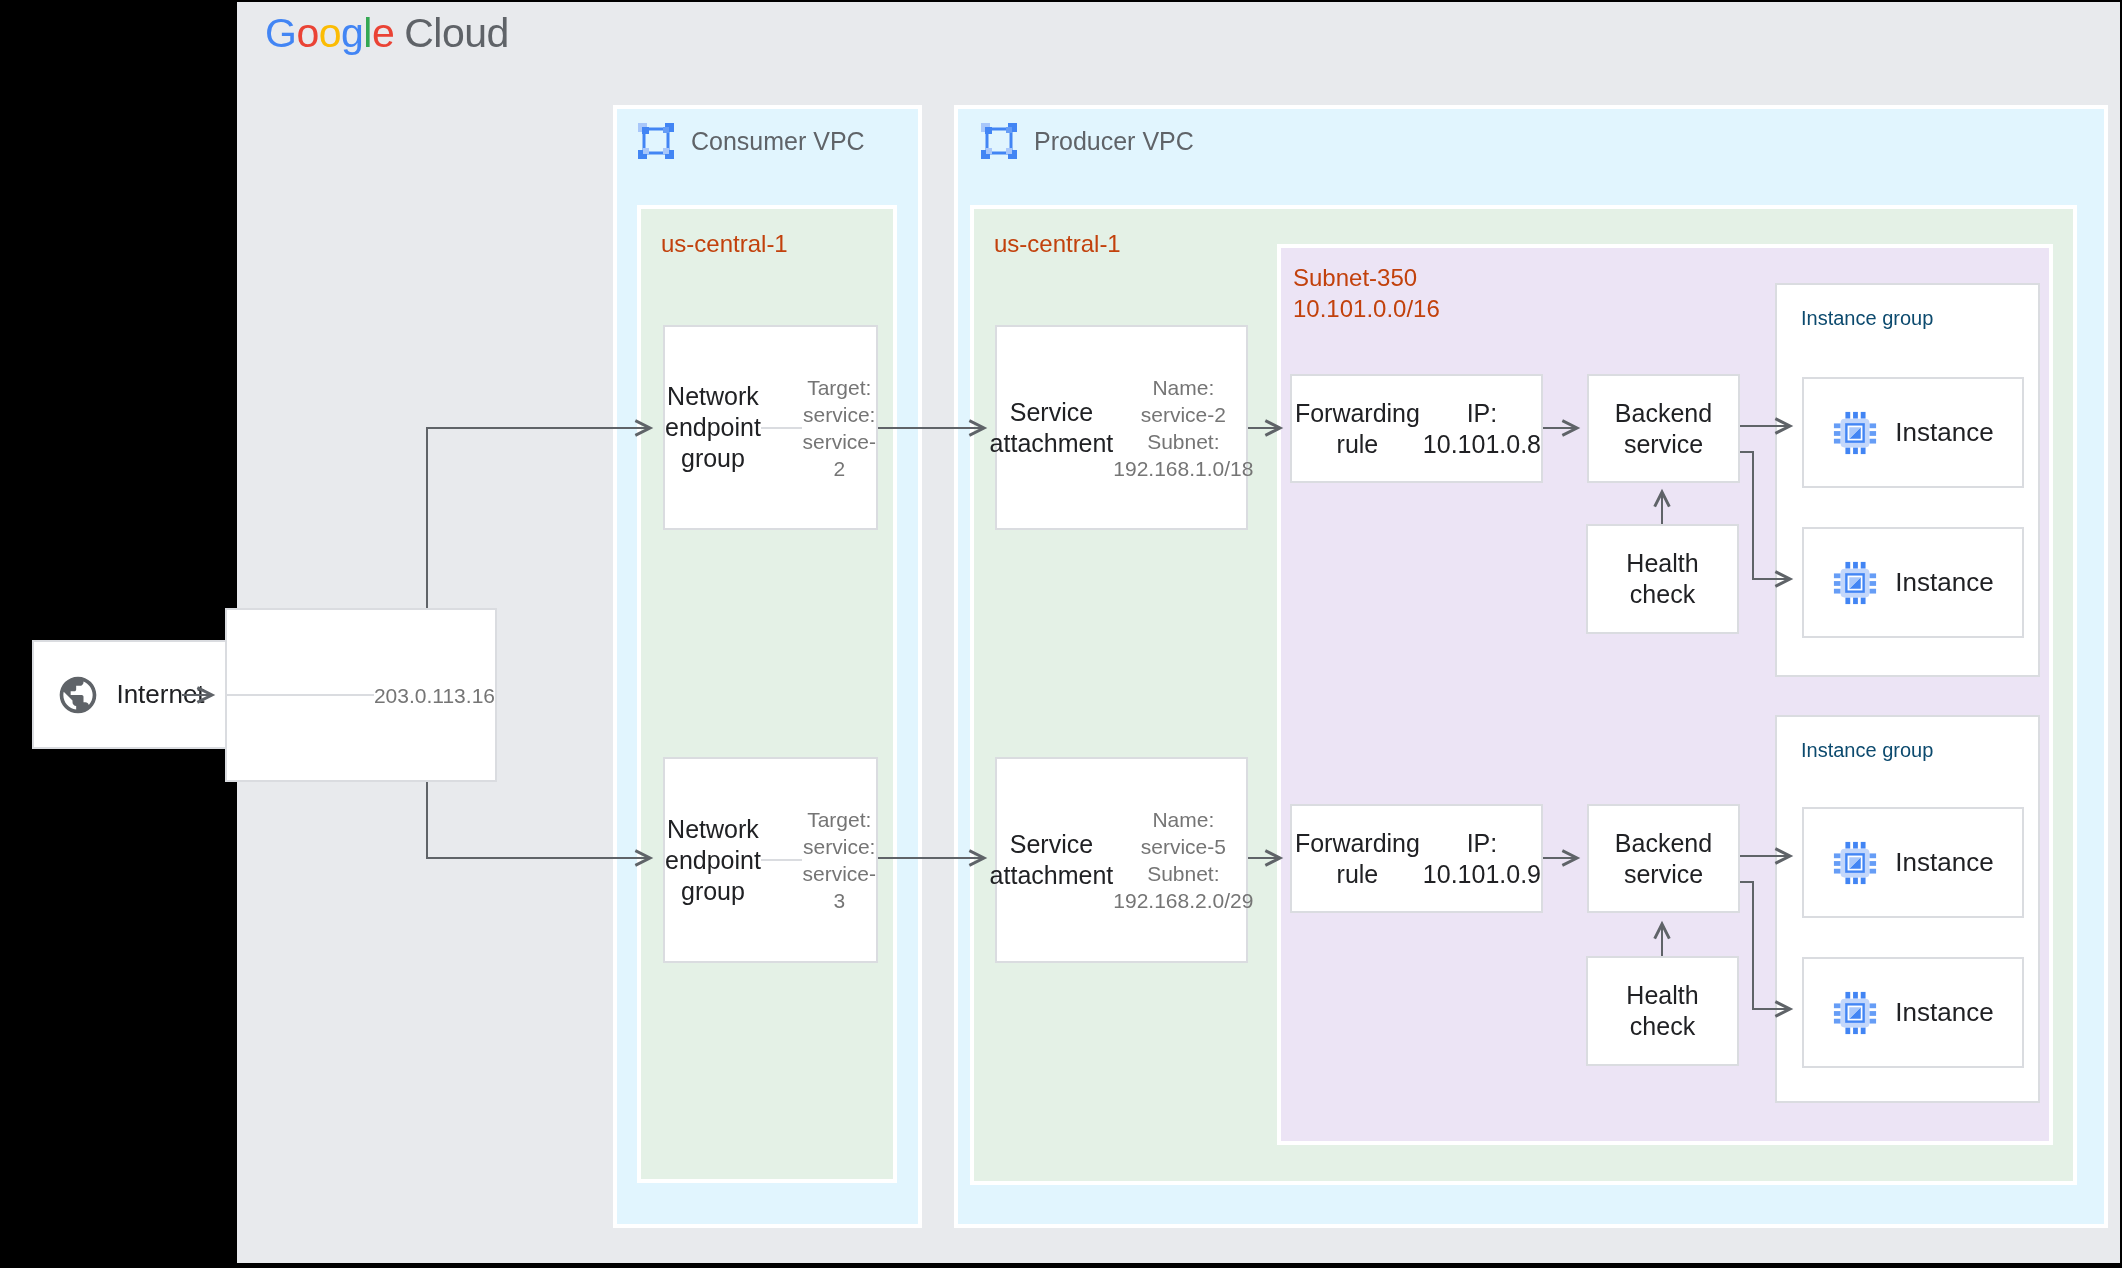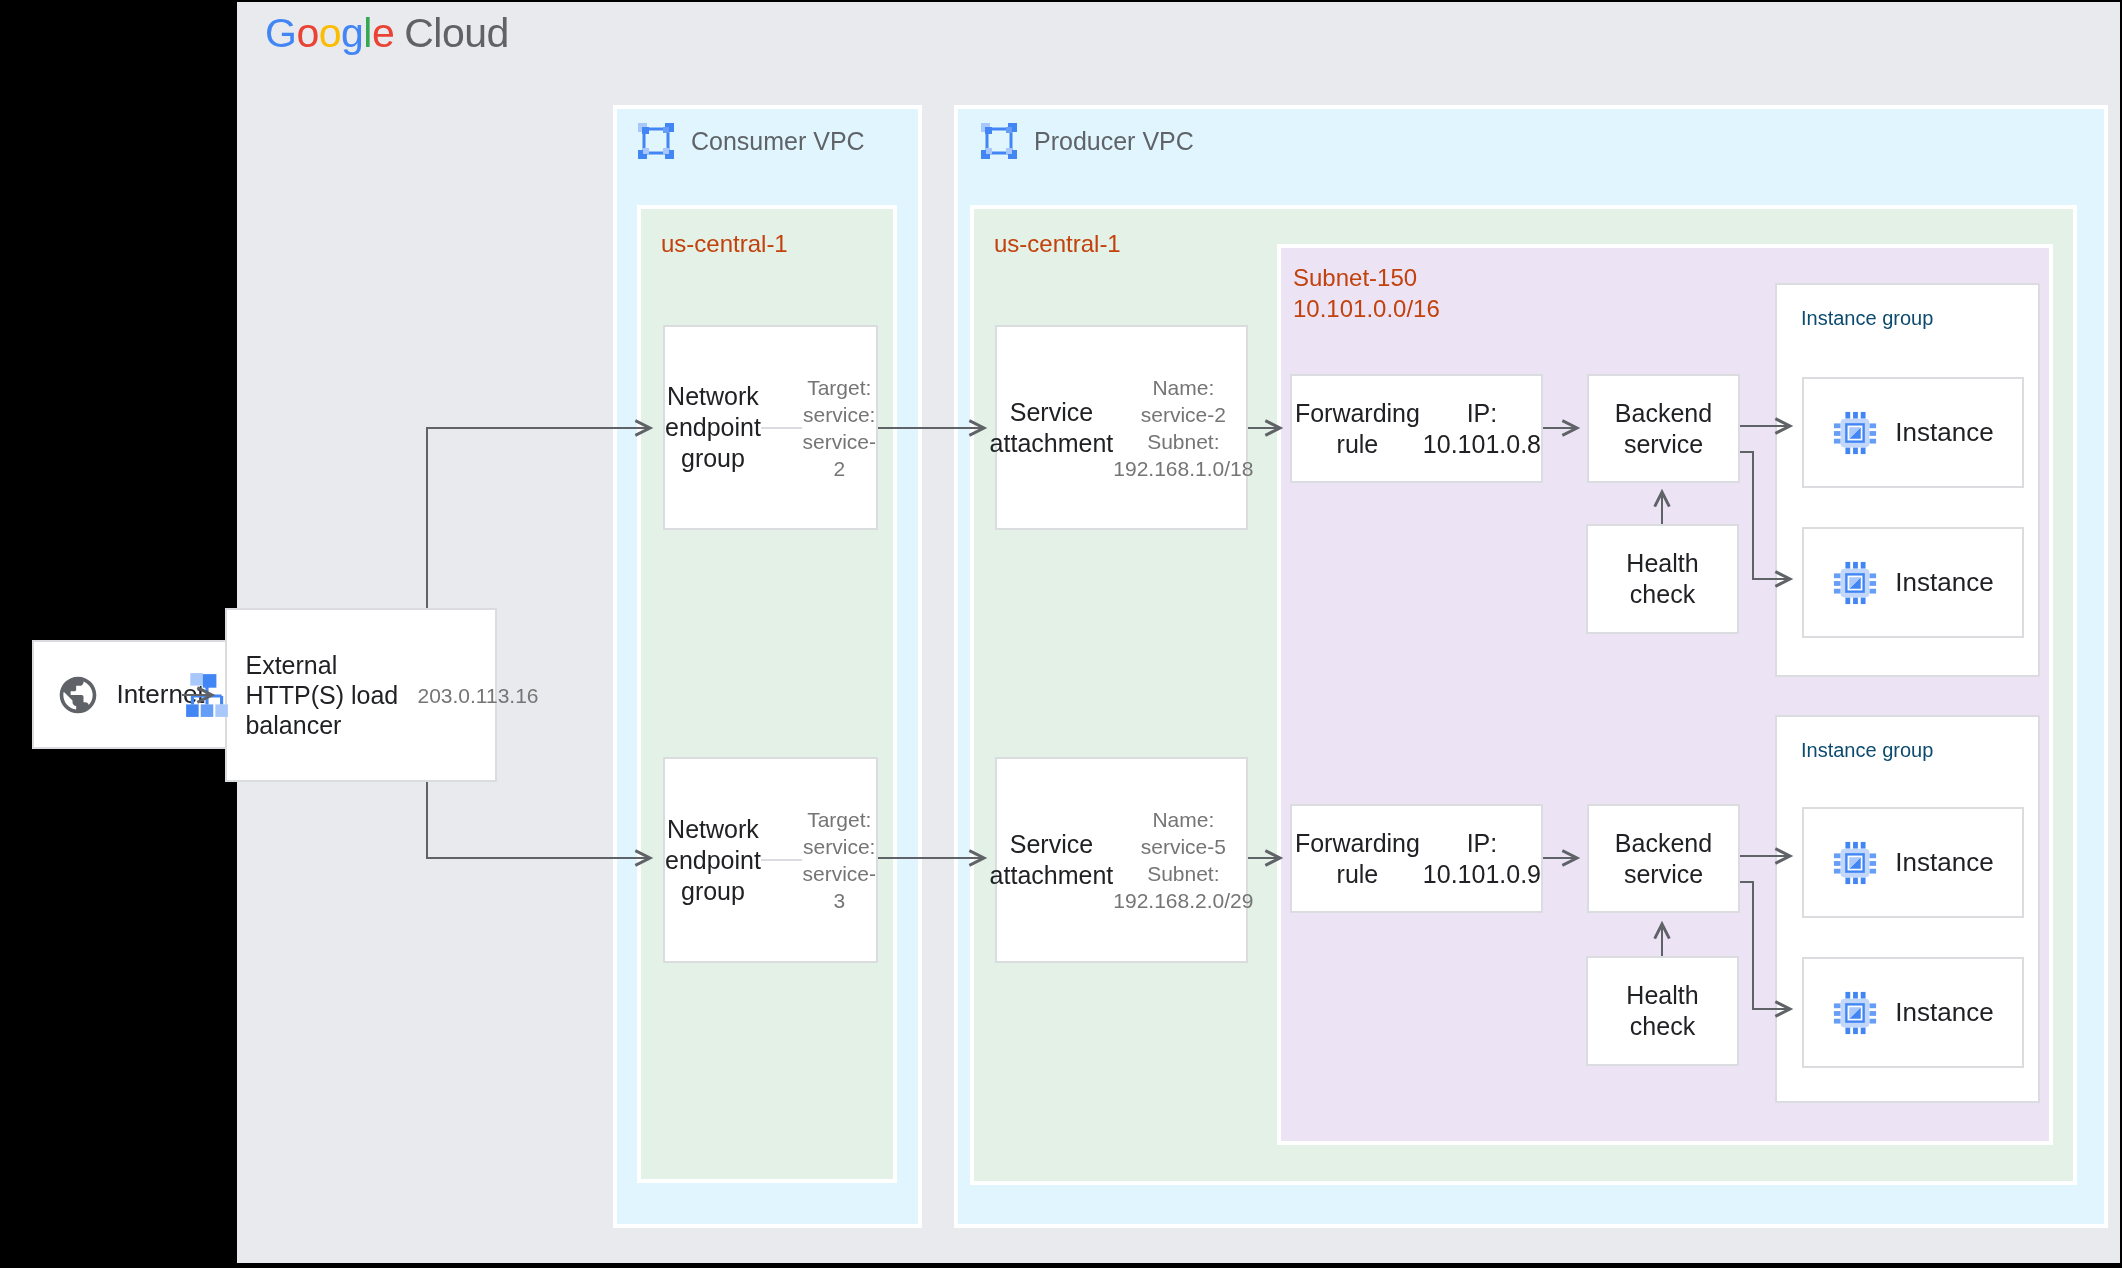--- a/index.html
+++ b/index.html
@@ -81,43 +81,32 @@
       <rect x="27" y="27" width="6" height="6" fill="#A8C7FA"></rect>
   </svg>
   <span class="vpc-label">Producer VPC</span>
 </div>
 
 <div class="abs region" style="left:970px;top:205px;width:1107px;height:980px;"></div>
 <div class="abs zone-label" style="left:994px;top:228px;">us-central-1</div>
 
 <div class="abs subnet" style="left:1277px;top:244px;width:776px;height:901px;"></div>
 <div class="abs zone-label" style="left:1293px;top:262px;">
-  <div>Subnet-150</div>
+  <div>Subnet-350</div>
   <div>10.101.0.0/16</div>
 </div>
 
 <div class="abs node row-box" style="left:0;top:640px;width:197px;height:109px;margin-left:32px;">
   <svg width="44" height="44" viewBox="0 0 24 24">
     <path fill="#5F6368" d="M12 2C6.48 2 2 6.48 2 12s4.48 10 10 10 10-4.48 10-10S17.52 2 12 2zm-1 17.93c-3.95-.49-7-3.85-7-7.93 0-.62.08-1.21.21-1.79L9 15v1c0 1.1.9 2 2 2v1.93zm6.9-2.54c-.26-.81-1-1.39-1.9-1.39h-1v-3c0-.55-.45-1-1-1H8v-2h2c.55 0 1-.45 1-1V7h2c1.1 0 2-.9 2-2v-.41c2.93 1.19 5 4.06 5 7.41 0 2.08-.8 3.97-2.1 5.39z"></path>
   </svg>
   <span class="inst-label">Internet</span>
 </div>
 
 <div class="abs node" style="left:225px;top:608px;width:272px;height:174px;">
-  <div class="lb-head">
-    <svg width="48" height="48" viewBox="0 0 46 46">
-      <path d="M23 13 V24 M9 24 H37 M9 24 V32 M23 24 V32 M37 24 V32" stroke="#4285F4" stroke-width="3" fill="none"></path>
-      <rect x="7" y="2" width="12" height="12" fill="#A8C7FA"></rect>
-      <rect x="19" y="3" width="13" height="13" fill="#4285F4"></rect>
-      <rect x="3" y="32" width="12" height="12" fill="#4285F4"></rect>
-      <rect x="17" y="32" width="12" height="12" fill="#669DF6"></rect>
-      <rect x="31" y="32" width="12" height="12" fill="#A8C7FA"></rect>
-    </svg>
-    <div class="lb-title">External HTTP(S) load balancer</div>
-  </div>
   <div class="divider" style="width:200px;"></div>
   <div class="node-muted">203.0.113.16</div>
 </div>
 
 <div class="abs node" style="left:663px;top:325px;width:215px;height:205px;">
   <div class="node-title">Network endpoint group</div>
   <div class="divider"></div>
   <div class="node-muted">
     <div>Target: service:</div>
     <div>service-2</div>

